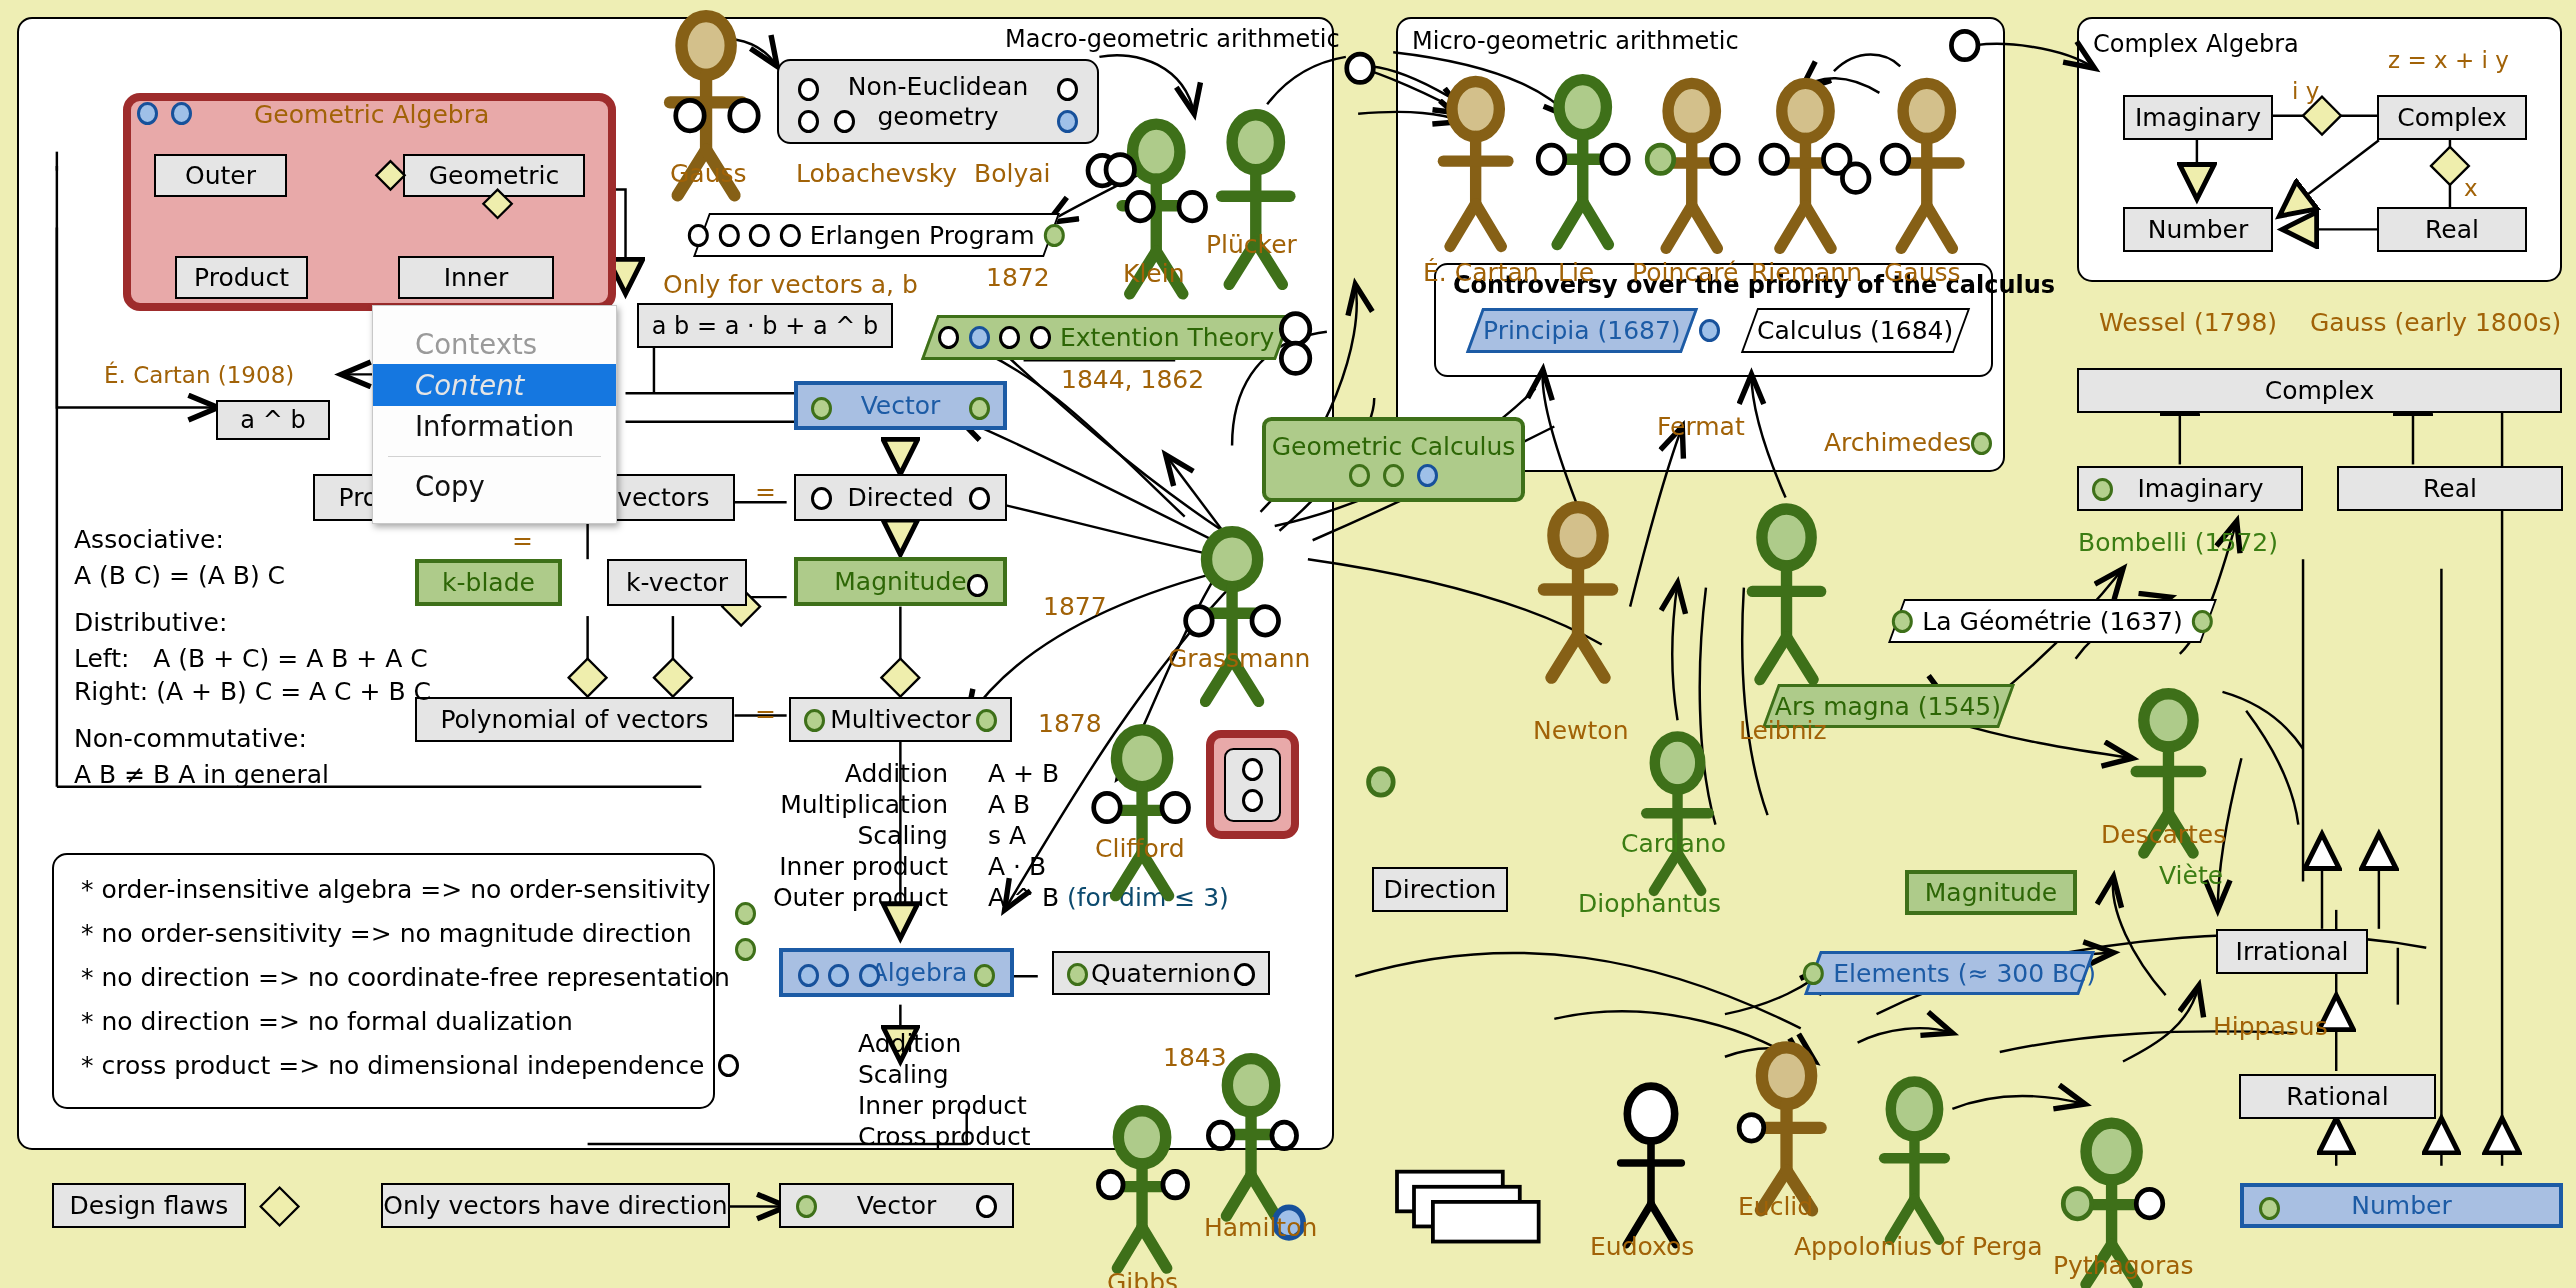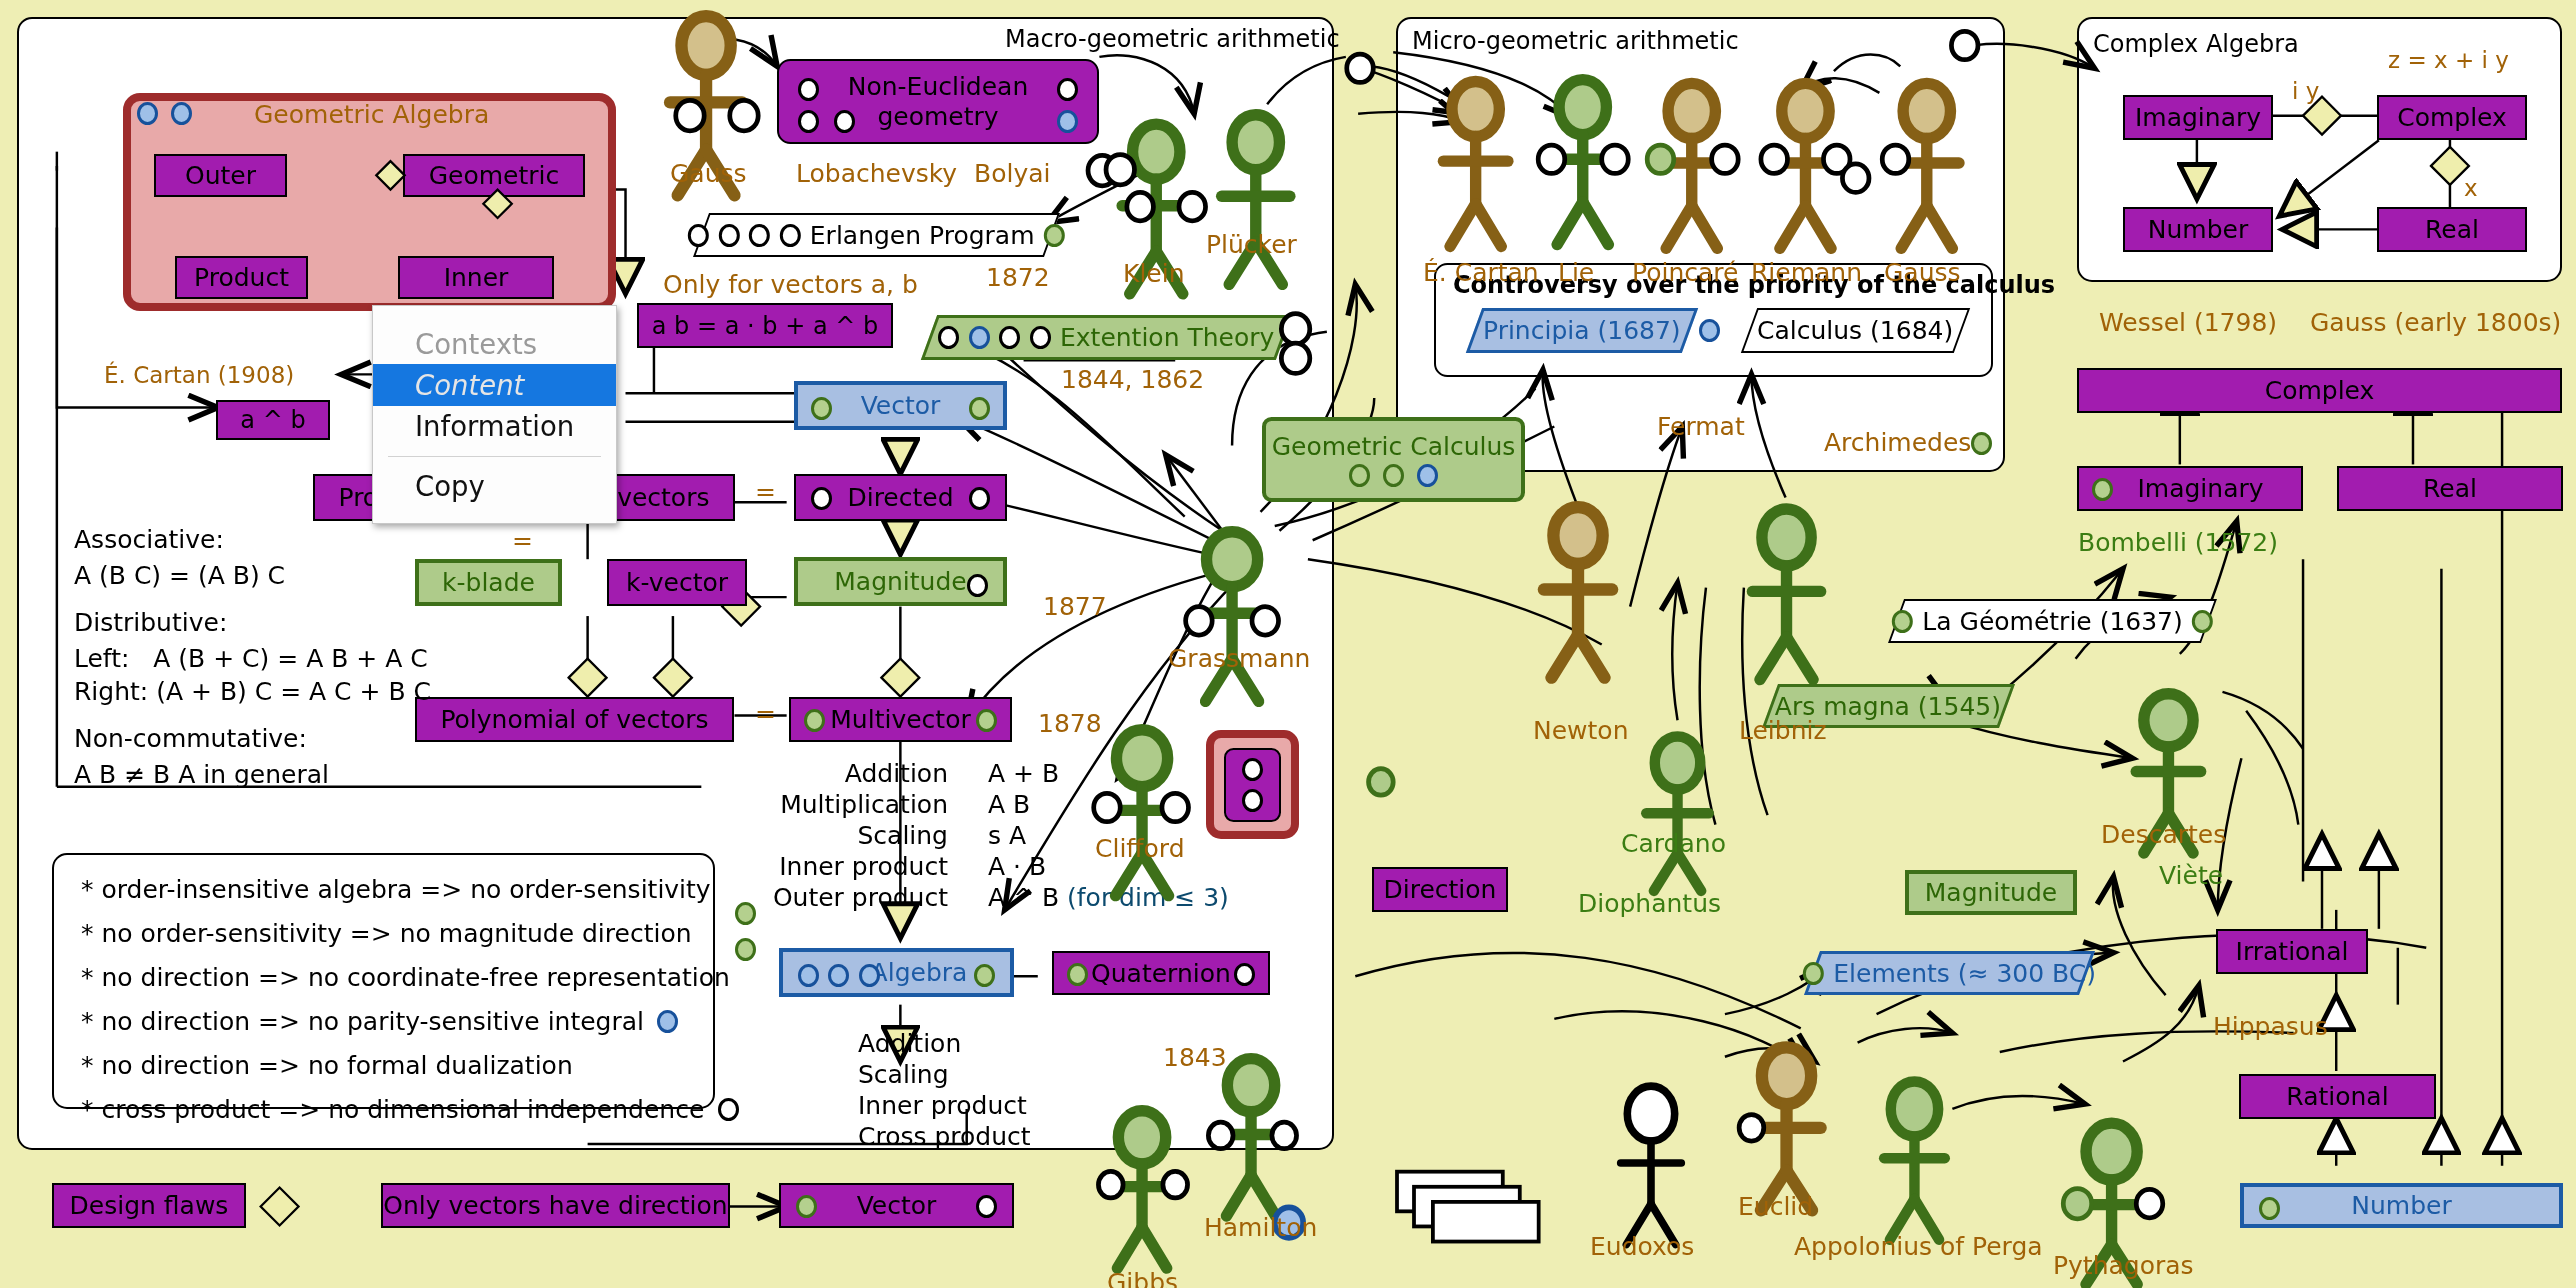--- a/index.html
+++ b/index.html
@@ -3,21 +3,21 @@
 <meta charset="utf-8">
 <style>
   html,body{margin:0;padding:0;background:#eeeeb4;}
   body{font-family:"DejaVu Sans","Liberation Sans",sans-serif;}
   #root{position:relative;width:2576px;height:1289px;background:#eeeeb4;overflow:hidden;}
   svg.layer{position:absolute;left:0;top:0;width:2576px;height:1289px;pointer-events:none;}
   
   .panel{position:absolute;background:#fff;border:2.8px solid #000;border-radius:15px;box-sizing:border-box;}
   .panel-label{position:absolute;font-size:24px;color:#000;white-space:nowrap;}
   
-  .cbox{position:absolute;box-sizing:border-box;background:#a21caf;border:2.8px solid #000;
+  .cbox{position:absolute;box-sizing:border-box;background:#e5e5e5;border:2.8px solid #000;
         display:flex;align-items:center;justify-content:center;font-size:25px;color:#000;white-space:nowrap;}
   .cbox.green{background:#aecb8a;border-color:#3e7019;color:#2d6606;}
   .cbox.blue{background:#a8bfe2;border-color:#1c5ba5;color:#1c5ba5;}
   .cbox.thick{border-width:4.7px;}
   
   .para{position:absolute;box-sizing:border-box;border:2.8px solid #000;background:#fff;
         display:flex;align-items:center;justify-content:center;font-size:25px;white-space:nowrap;
         transform:skewX(-20deg);}
   .para > span{transform:skewX(20deg);display:flex;align-items:center;gap:9.5px;}
   .para.green{background:#aecb8a;border-color:#3e7019;color:#2d6606;border-width:3.8px;}
@@ -341,24 +341,20 @@
       <div>
         <span>* order-insensitive algebra =&gt; no order-sensitivity</span>
       </div>
       <div>
         <span>* no order-sensitivity =&gt; no magnitude direction</span>
       </div>
       <div>
         <span>* no direction =&gt; no coordinate-free representation</span>
       </div>
       <div>
-        <span>* no direction =&gt; no parity-sensitive integral</span>
-        <span class="dot blue"></span>
-      </div>
-      <div>
         <span>* no direction =&gt; no formal dualization</span>
       </div>
       <div>
         <span>* cross product =&gt; no dimensional independence</span>
         <span class="dot white"></span>
       </div>
     </div>
 
   <div id="ctxmenu" style="left:372px;top:305px;width:245px;">
     <div class="mi disabled">Contexts</div>

